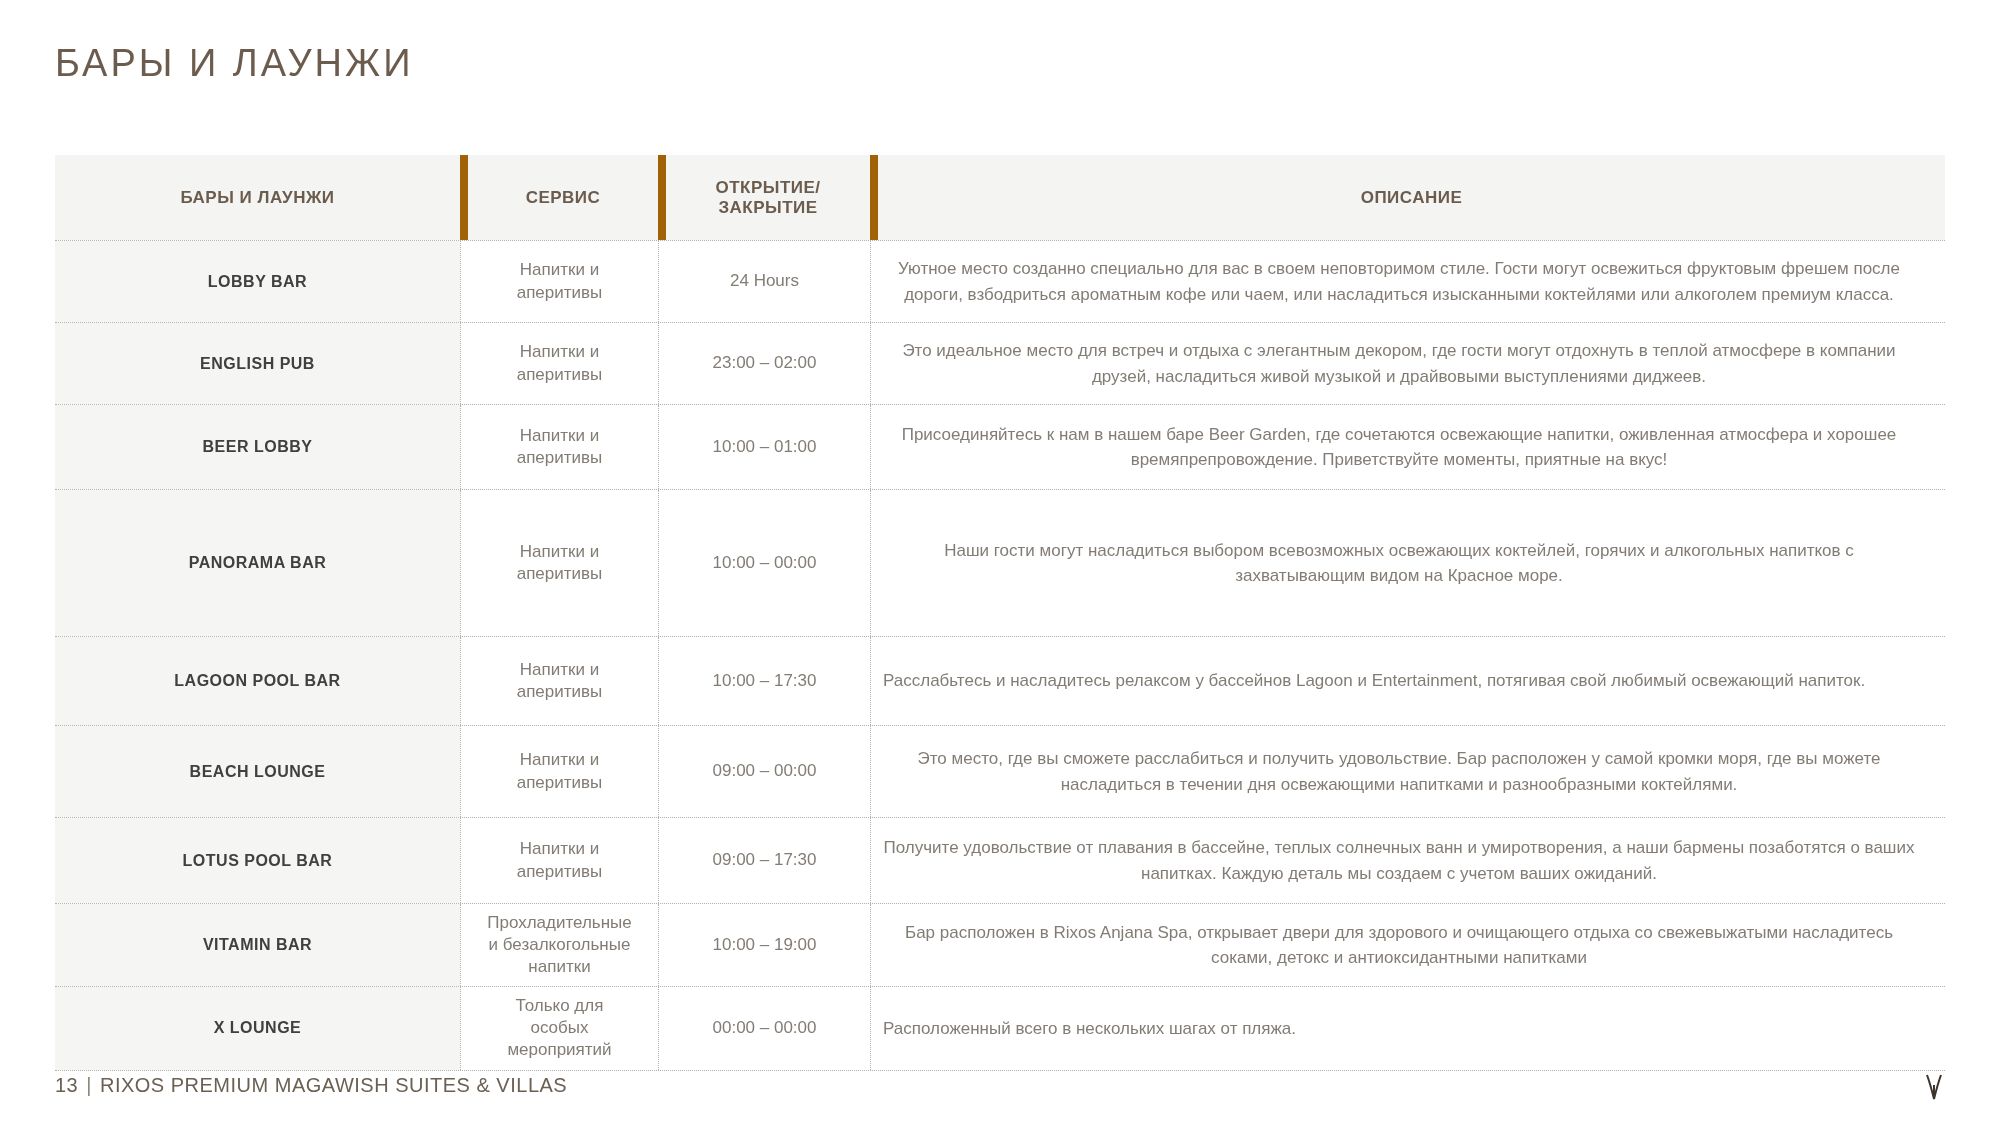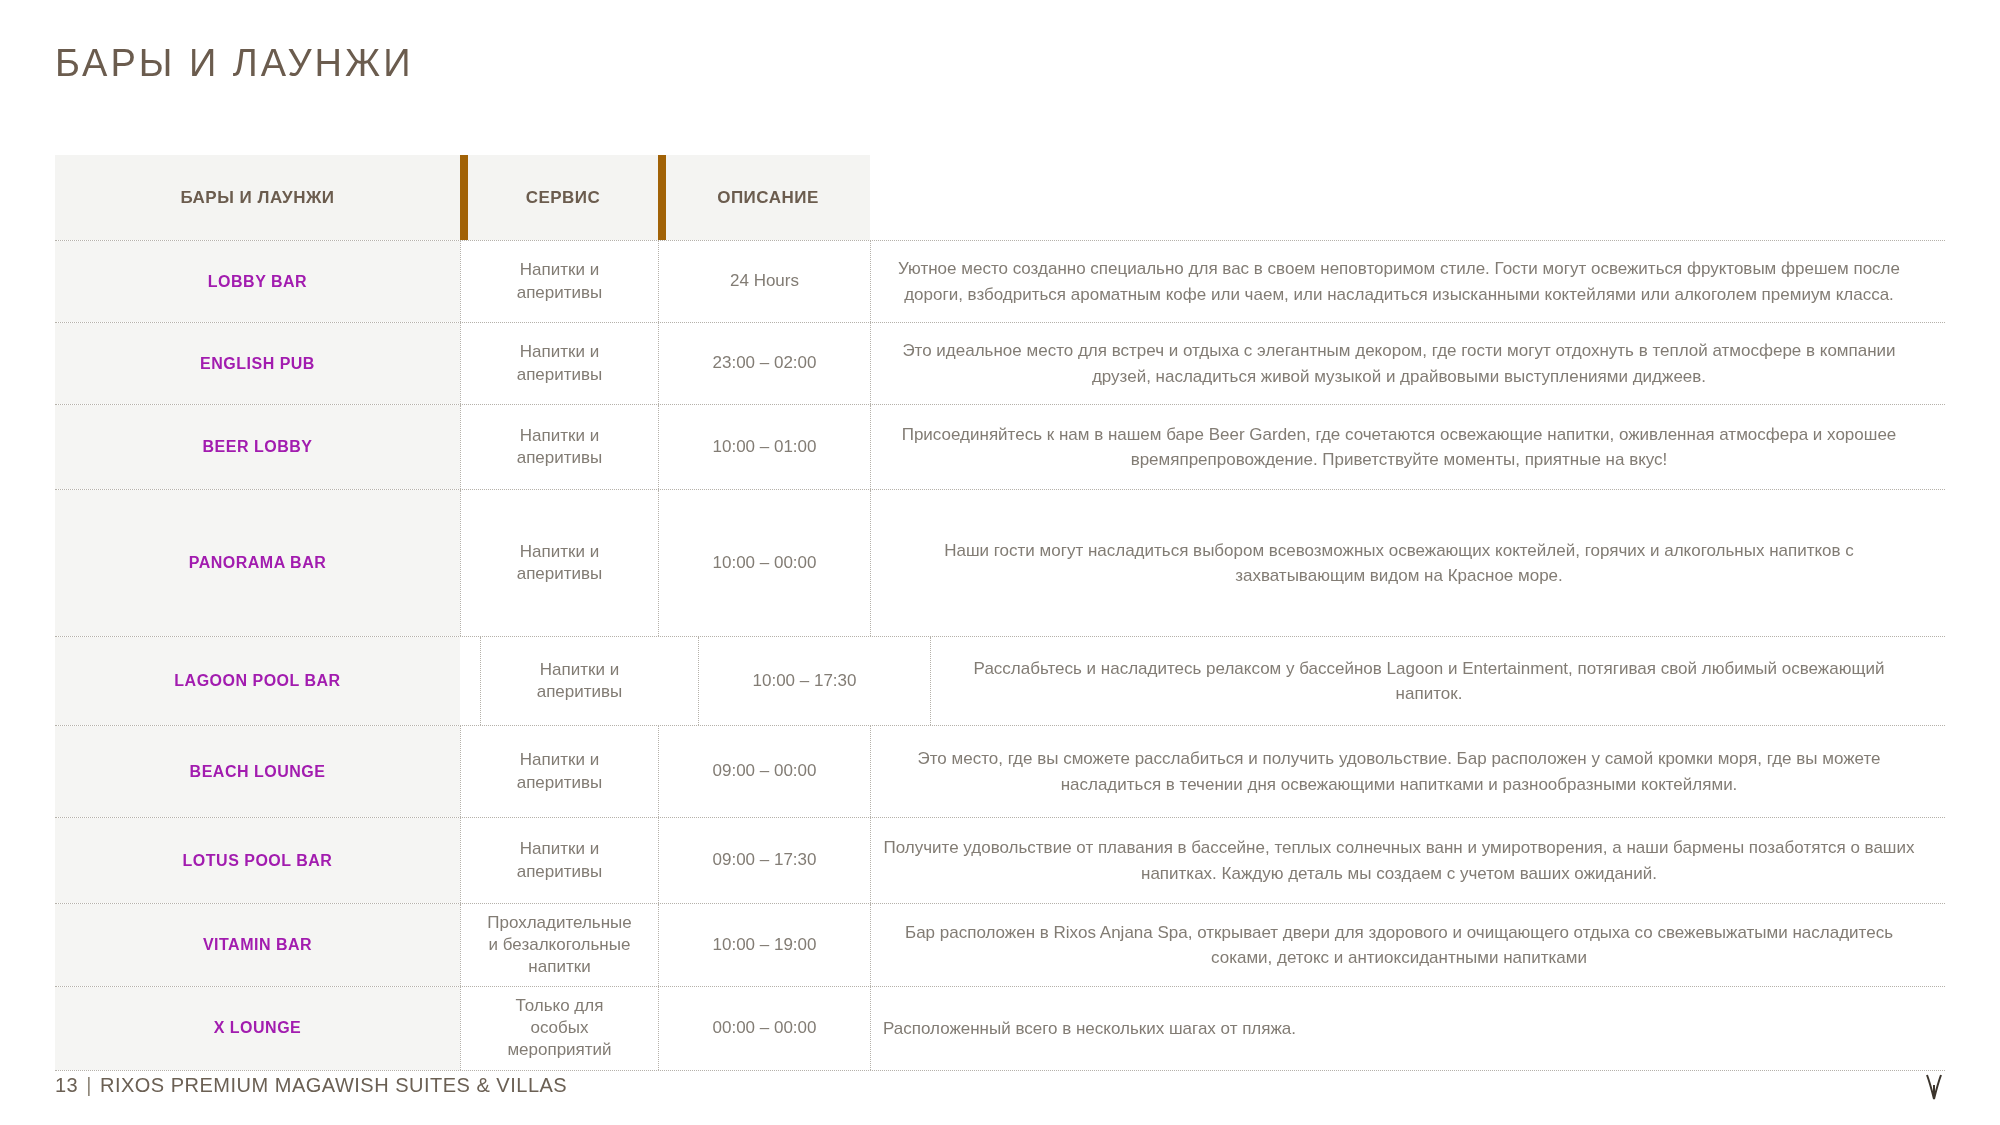--- a/index.html
+++ b/index.html
@@ -18,27 +18,27 @@
     color:#6b5c4e;font-weight:bold;font-size:17px;letter-spacing:0.5px;text-align:center;
   }
   .th + .th{border-left:8px solid #a16207;}
   .tbody{border-top:1px dotted #b5b1aa;}
   .tr{
     display:grid;grid-template-columns:405px 198px 212px 1fr;
     border-bottom:1px dotted #b5b1aa;min-height:81px;
   }
   .tr:nth-child(3){min-height:84px;}
   .tr:nth-child(4){min-height:146px;}
-  .tr:nth-child(5){min-height:88px;gap:20px;}
+  .tr:nth-child(5){min-height:88px;}
   .tr:nth-child(6){min-height:91px;}
   .tr:nth-child(7){min-height:85px;}
   .tr:nth-child(9){min-height:76px;}
   .td{display:flex;align-items:center;justify-content:center;font-size:17px;color:#827c74;}
   .td.name{
-    background:#f5f5f3;color:#a21caf;font-weight:bold;font-size:16px;
+    background:#f5f5f3;color:#404040;font-weight:bold;font-size:16px;
     letter-spacing:0.5px;text-align:center;
   }
   .td.service,.td.hours{
     border-left:1px dotted #b5b1aa;text-align:center;padding:8px 28px;line-height:1.3;
   }
   .td.hours{padding:8px 10px;}
   .td.desc{
     border-left:1px dotted #b5b1aa;justify-content:flex-start;text-align:center;
     padding:10px 30px 10px 12px;line-height:1.5;
   }
@@ -52,20 +52,21 @@
 <body>
 
 <div class="page">
 
   <h1 class="title">БАРЫ И ЛАУНЖИ</h1>
 
   <div class="table">
     <div class="thead">
       <div class="th">БАРЫ И ЛАУНЖИ</div>
       <div class="th">СЕРВИС</div>
+      <div class="th">ОТКРЫТИЕ/ЗАКРЫТИЕ</div>
       <div class="th">ОПИСАНИЕ</div>
     </div>
     <div class="tbody">
   <div class="tr">
     <div class="td name">LOBBY BAR</div>
     <div class="td service">Напитки и аперитивы</div>
     <div class="td hours">24 Hours</div>
     <div class="td desc">Уютное место созданно специально для вас в своем неповторимом стиле. Гости могут освежиться фруктовым фрешем после дороги, взбодриться ароматным кофе или чаем, или насладиться изысканными коктейлями или алкоголем премиум класса.</div>
   </div>
 

